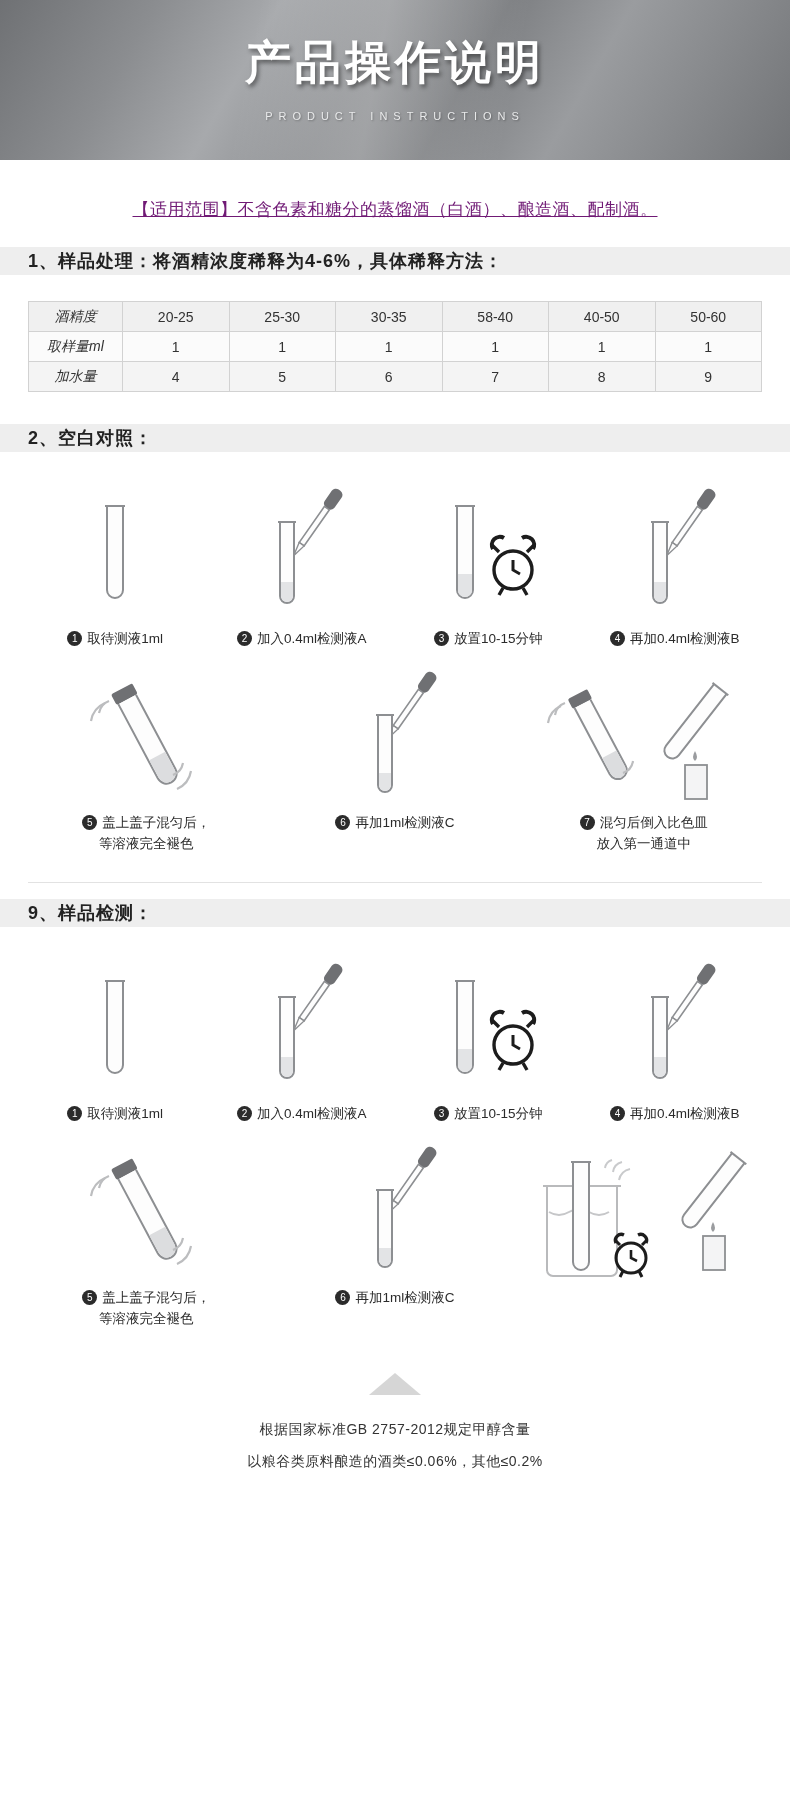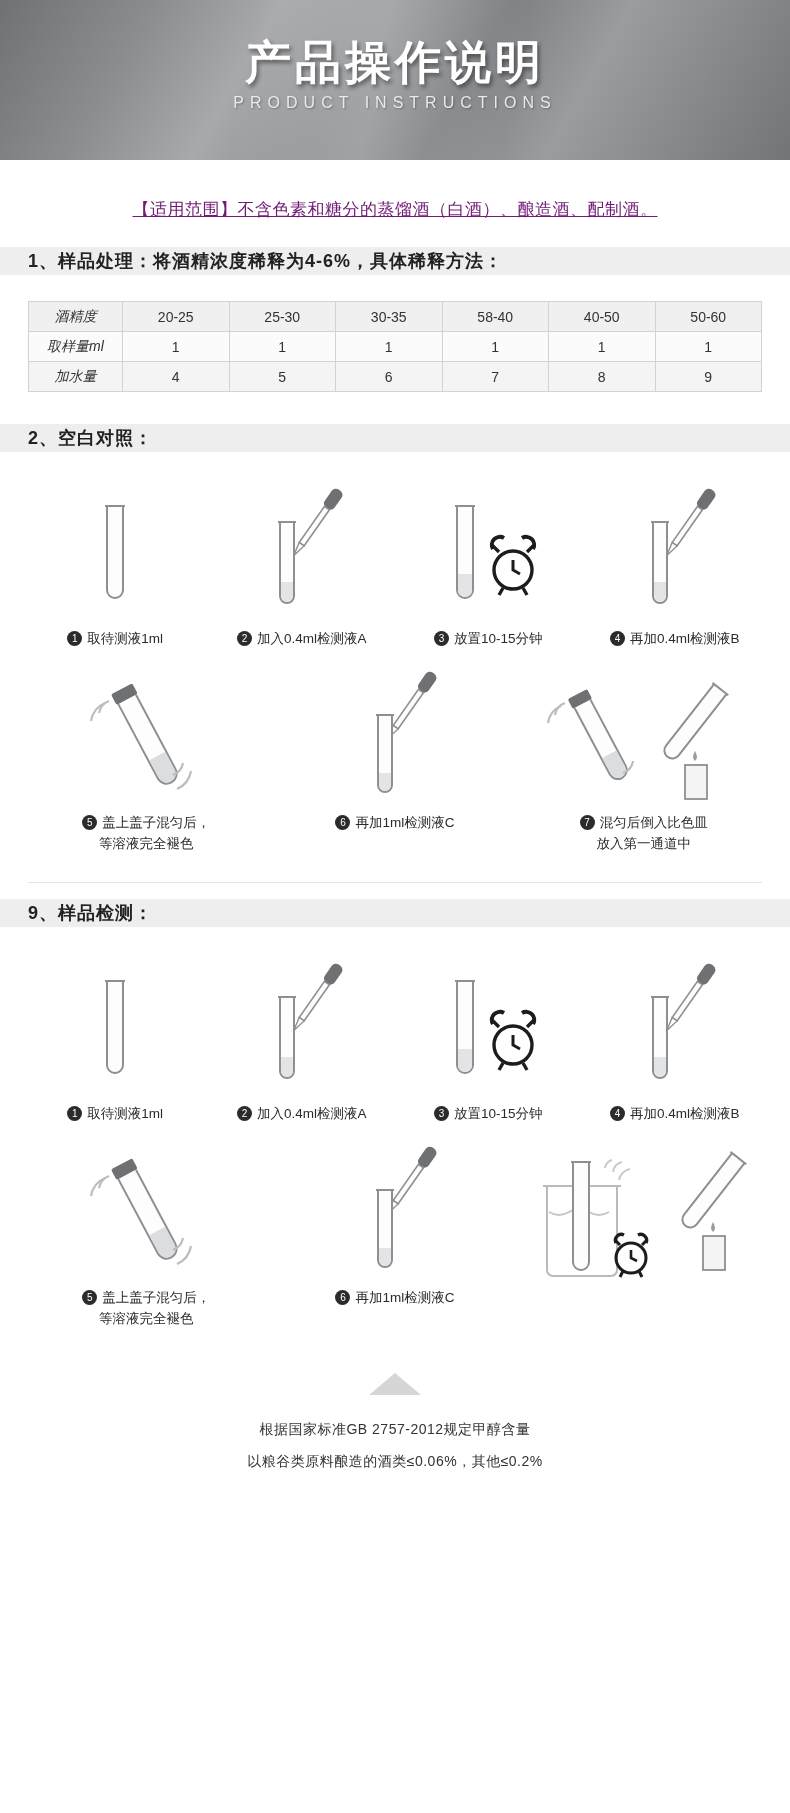--- a/index.html
+++ b/index.html
@@ -35,21 +35,22 @@
     font-size: 46px;
     font-weight: bold;
     letter-spacing: 4px;
     color: #ffffff;
     text-shadow: 2px 3px 4px rgba(0,0,0,0.45);
     font-family: "Liberation Sans", sans-serif;
   }
   .header-sub {
     position: relative;
     text-align: center;
-    font-size: 16px;
+    margin-top: 16px;
+    font-size: 11px;
     letter-spacing: 6px;
     color: #e9eaeb;
     text-shadow: 1px 1px 2px rgba(0,0,0,0.3);
   }
 
   
   .scope {
     text-align: center;
     font-size: 17px;
     color: #701a75;

